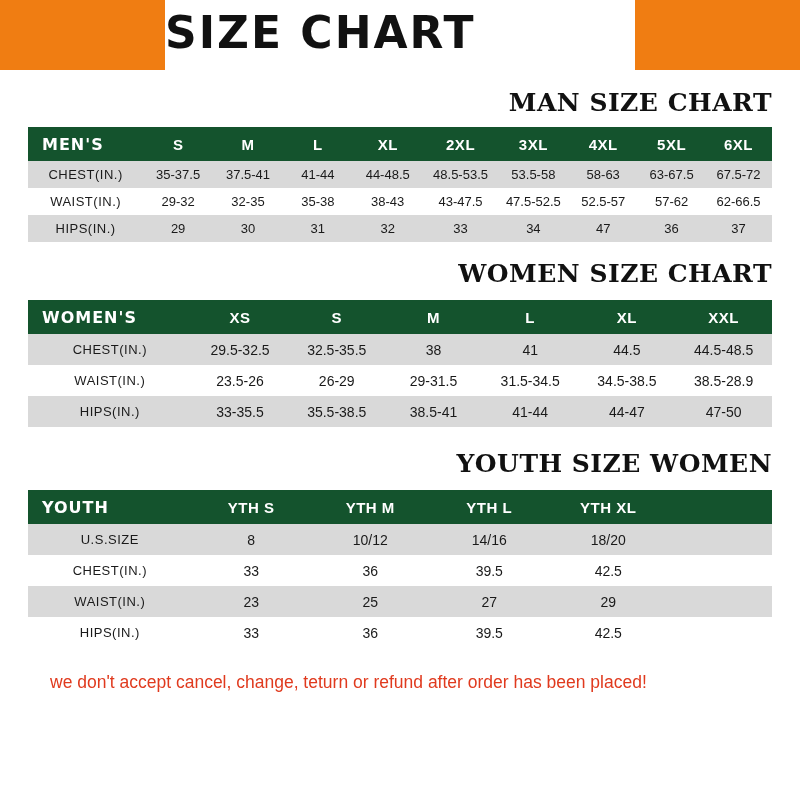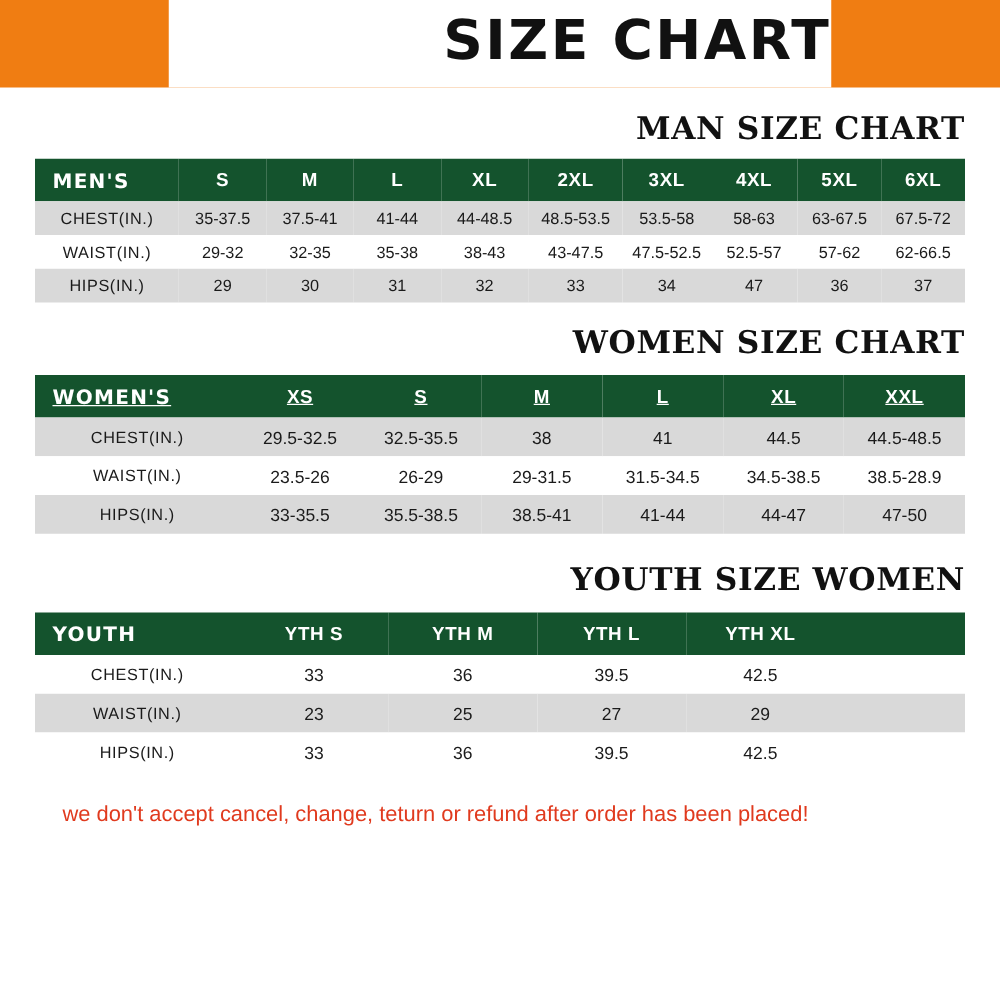--- a/index.html
+++ b/index.html
@@ -21,24 +21,24 @@
     position: relative;
     height: 70px;
     background: #f07d12;
     display: flex;
     align-items: center;
     justify-content: center;
   }
   .banner-inner {
     background: #ffffff;
     height: 70px;
-    width: 530px;
+    width: 470px;
     display: flex;
     align-items: center;
-    justify-content: flex-end;
+    justify-content: flex-start;
   }
   .banner-title {
     font-family: "DejaVu Sans", sans-serif;
     font-weight: bold;
     font-size: 44px;
     letter-spacing: 2px;
     color: #111111;
     line-height: 1;
     padding-bottom: 4px;
   }
@@ -92,21 +92,21 @@
   table.sz tbody tr.alt td { background: #d9d9d9; }
   table.sz tbody tr.plain td { background: #ffffff; }
   table.sz tbody td.firstcol {
     font-weight: normal;
     letter-spacing: 0.5px;
     font-size: 13px;
   }
 
   
   .men tbody td { height: 27px; }
-  .women thead th { height: 42px; font-size: 17px; text-decoration: underline; }
+  .women thead th { height: 42px; font-size: 17px; }
   .women tbody td { height: 31px; font-size: 14px; }
   .women thead th.firstcol { font-size: 17px; }
   .youth thead th { height: 42px; font-size: 17px; }
   .youth tbody td { height: 31px; font-size: 14px; }
   .youth thead th.firstcol { font-size: 17px; }
 
   .notice {
     margin-top: 22px;
     padding: 0 22px;
     color: #e03a1e;
@@ -265,20 +265,28 @@
         <tr>
           <th class="firstcol">YOUTH</th>
           <th>YTH S</th>
           <th>YTH M</th>
           <th>YTH L</th>
           <th>YTH XL</th>
           <th></th>
         </tr>
       </thead>
       <tbody>
+        <tr class="alt">
+          <td class="firstcol">U.S.SIZE</td>
+          <td>8</td>
+          <td>10/12</td>
+          <td>14/16</td>
+          <td>18/20</td>
+          <td></td>
+        </tr>
         <tr class="plain">
           <td class="firstcol">CHEST(IN.)</td>
           <td>33</td>
           <td>36</td>
           <td>39.5</td>
           <td>42.5</td>
           <td></td>
         </tr>
         <tr class="alt">
           <td class="firstcol">WAIST(IN.)</td>

